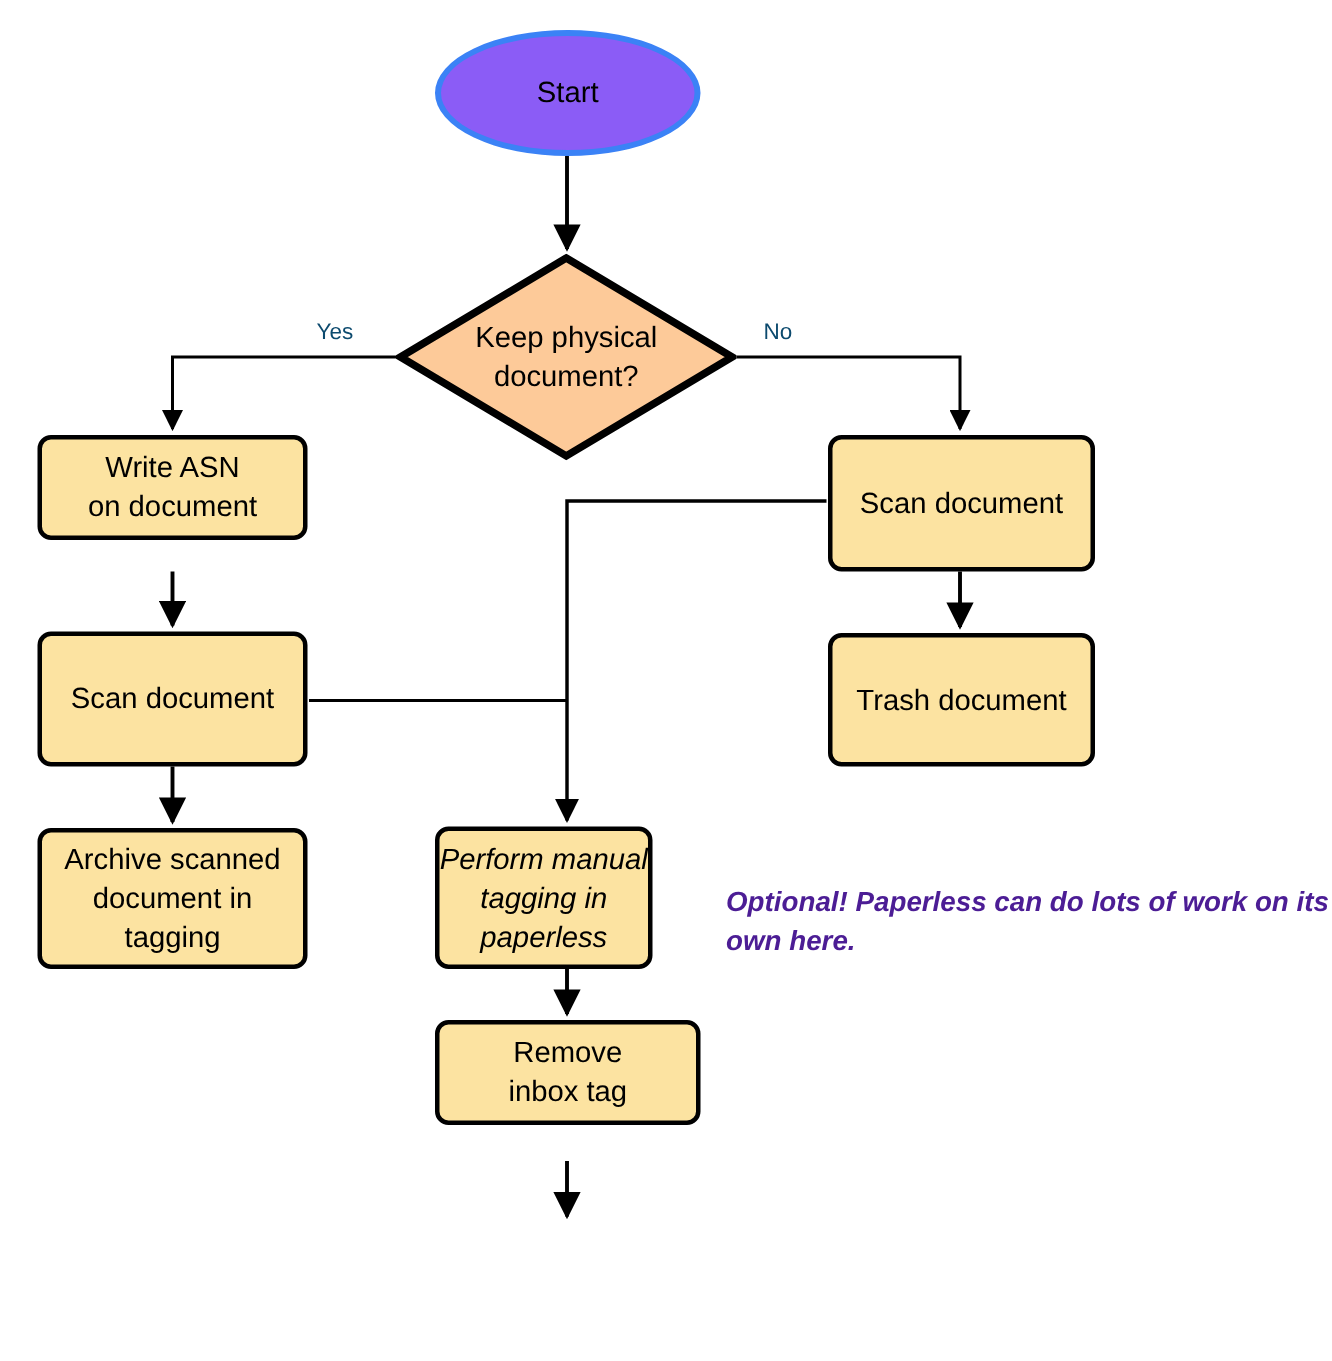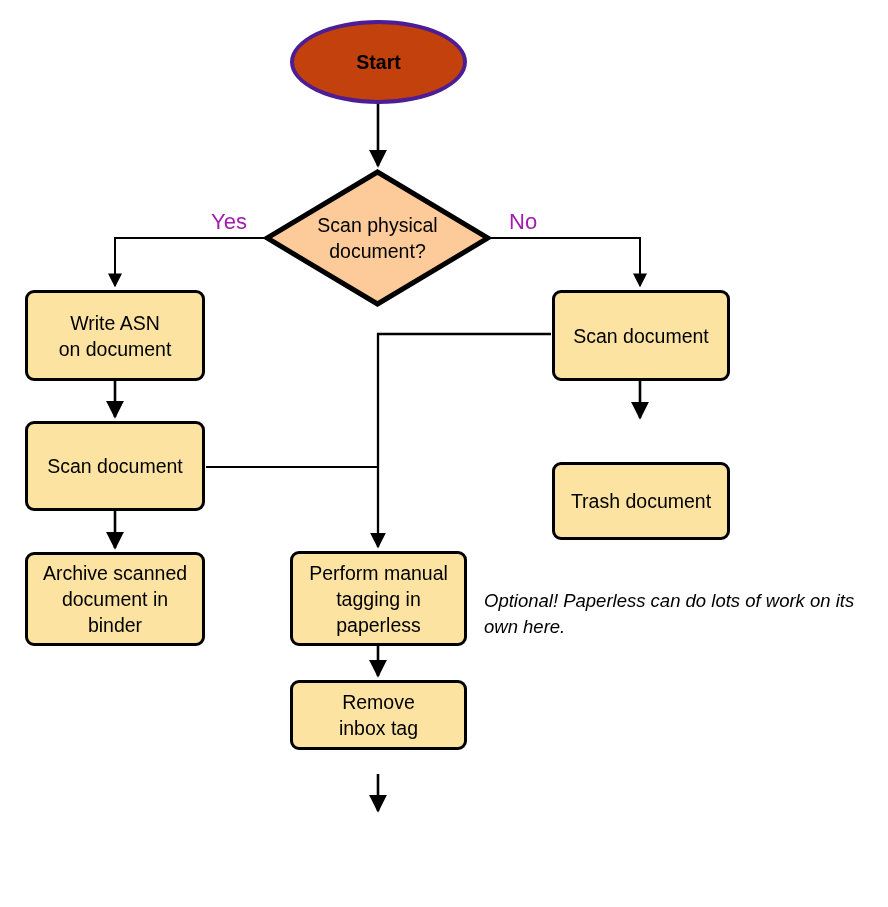--- a/index.html
+++ b/index.html
@@ -37,55 +37,55 @@
     line-height: 26px;
     white-space: pre-line;
     z-index: 2;
   }
   .node.process {
     border: 3px solid #000000;
     border-radius: 9px;
     background: #FCE3A1;
   }
   .node.terminator {
-    border: 4px solid #4c1d95;
+    border: 4px solid #3b82f6;
     border-radius: 50%;
-    background: #c2410c;
-    font-weight: bold;
+    background: #8b5cf6;
   }
   .node.decision {
     background: transparent;
     border: none;
   }
   .decision-shape {
     position: absolute;
     left: 0;
     top: 0;
     width: 100%;
     height: 100%;
   }
   .decision-label {
     position: relative;
     z-index: 1;
   }
   .edge-label {
     position: absolute;
-    font-size: 22px;
+    font-size: 15px;
     line-height: 22px;
-    color: #a21caf;
+    color: #0c4a6e;
     z-index: 3;
     white-space: nowrap;
   }
   .note {
     position: absolute;
     font-style: italic;
     font-size: 18.5px;
     line-height: 26px;
-    color: #000000;
+    color: #4c1d95;
     z-index: 3;
+    font-weight: bold;
   }
 </style>
 </head>
 <body>
 
 <div id="canvas">
 
   <svg id="edges" viewBox="0 0 888 907" width="888" height="907" xmlns="http://www.w3.org/2000/svg">
     <defs>
       <marker id="arrow" viewBox="0 0 10 10" refX="9" refY="5" markerWidth="7" markerHeight="7" orient="auto-start-reverse">
@@ -115,51 +115,51 @@
   </svg>
 
   <div class="node terminator" style="left:290px; top:20px; width:177px; height:84px;">
     <span>Start</span>
   </div>
 
   <div class="node decision" style="left:264px; top:169px; width:227px; height:138px;">
     <svg class="decision-shape" viewBox="0 0 227 138" preserveAspectRatio="none" xmlns="http://www.w3.org/2000/svg">
       <polygon points="113.5,3 224,69 113.5,135 3,69" fill="#FDCA99" stroke="#000000" stroke-width="5"></polygon>
     </svg>
-    <span class="decision-label">Scan physical
+    <span class="decision-label">Keep physical
 document?</span>
   </div>
 
   <div class="edge-label" style="left:211px; top:211px;">Yes</div>
   <div class="edge-label" style="left:509px; top:211px;">No</div>
 
-  <div class="node process" style="left:25px; top:290px; width:180px; height:91px;">
+  <div class="node process" style="left:25px; top:290px; width:180px; height:70px;">
     <span>Write ASN
 on document</span>
   </div>
 
   <div class="node process" style="left:25px; top:421px; width:180px; height:90px;">
     <span>Scan document</span>
   </div>
 
   <div class="node process" style="left:25px; top:552px; width:180px; height:94px;">
     <span>Archive scanned
 document in
-binder</span>
+tagging</span>
   </div>
 
   <div class="node process" style="left:552px; top:290px; width:178px; height:91px;">
     <span>Scan document</span>
   </div>
 
-  <div class="node process" style="left:552px; top:422px; width:178px; height:78px;margin-top:40px;">
+  <div class="node process" style="left:552px; top:422px; width:178px; height:89px;">
     <span>Trash document</span>
   </div>
 
-  <div class="node process" style="left:290px; top:551px; width:177px; height:95px;">
+  <div class="node process" style="left:290px; top:551px; width:145px; height:95px;font-style:italic;">
     <span>Perform manual
 tagging in
 paperless</span>
   </div>
 
   <div class="node process" style="left:290px; top:680px; width:177px; height:70px;">
     <span>Remove
 inbox tag</span>
   </div>
 

